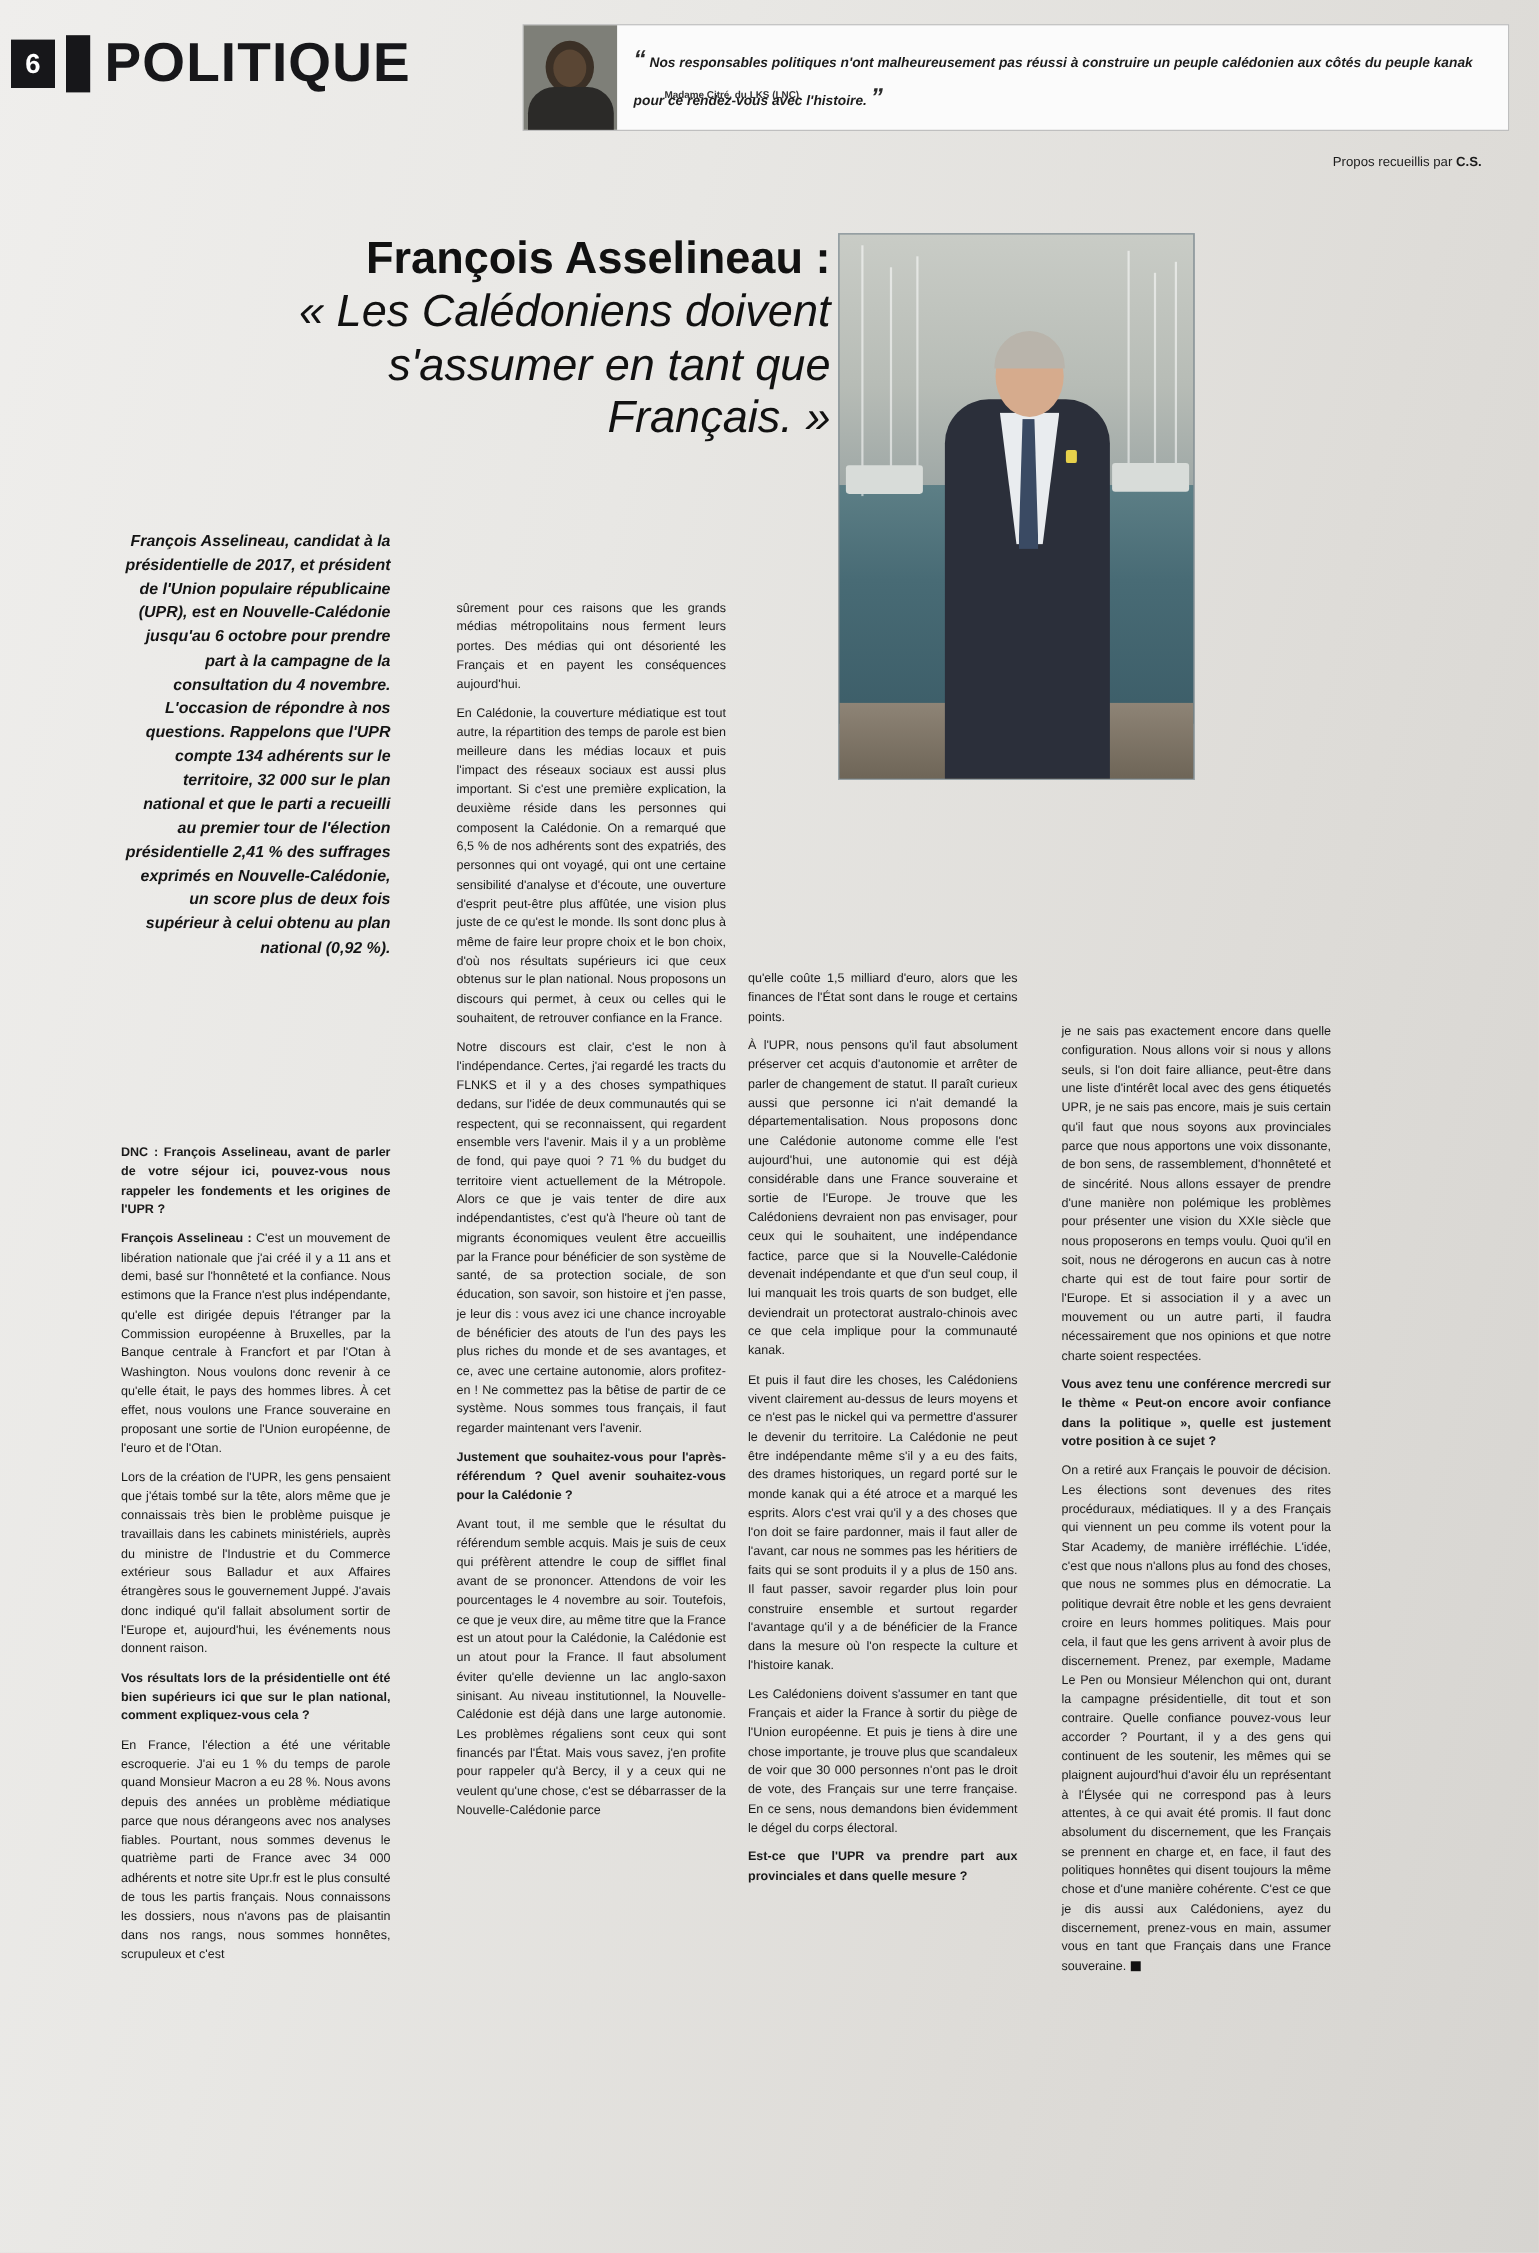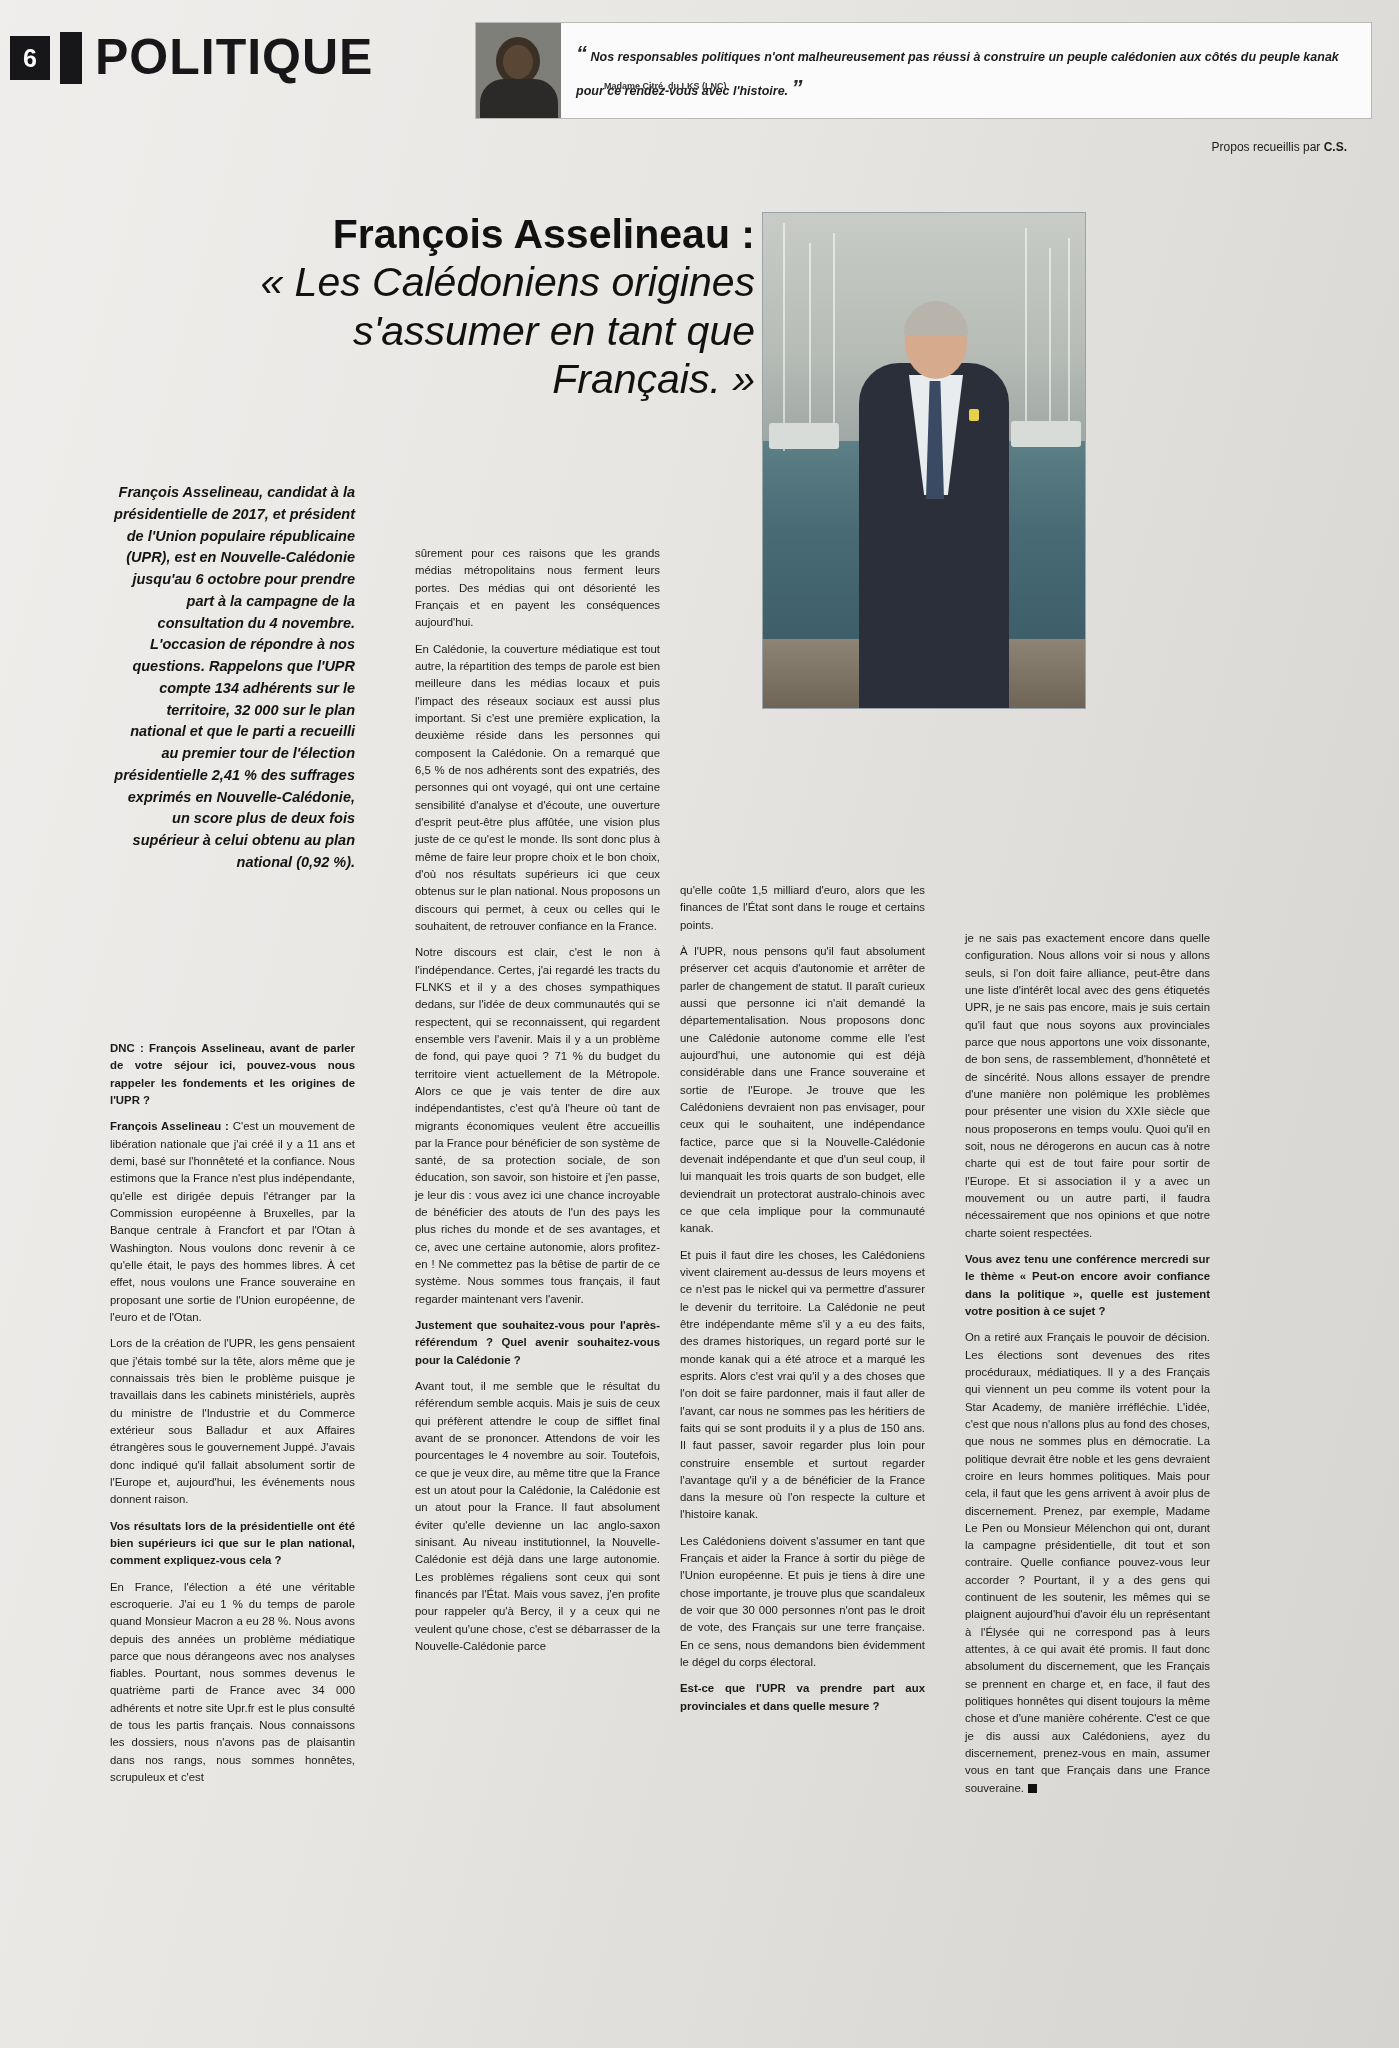--- a/index.html
+++ b/index.html
@@ -166,21 +166,21 @@
       <div class="quote-attrib">Madame Citré, du LKS (LNC)</div>
     </div>
   </div>
 
   <div class="credit">
     <span>Propos recueillis par </span><b>C.S.</b>
   </div>
 
   <div class="headline">
     <span class="name">François Asselineau :</span>
-    <span class="quote">« Les Calédoniens origines</span>
+    <span class="quote">« Les Calédoniens doivent</span>
     <span class="quote">s'assumer en tant que</span>
     <span class="quote">Français. »</span>
   </div>
 
   <div class="photo">
     <div class="sky"></div>
     <div class="water"></div>
     <div class="dock"></div>
     <div class="mast" style="left:20px;"></div>
     <div class="mast" style="left:46px;top:6%;height:40%;"></div>

